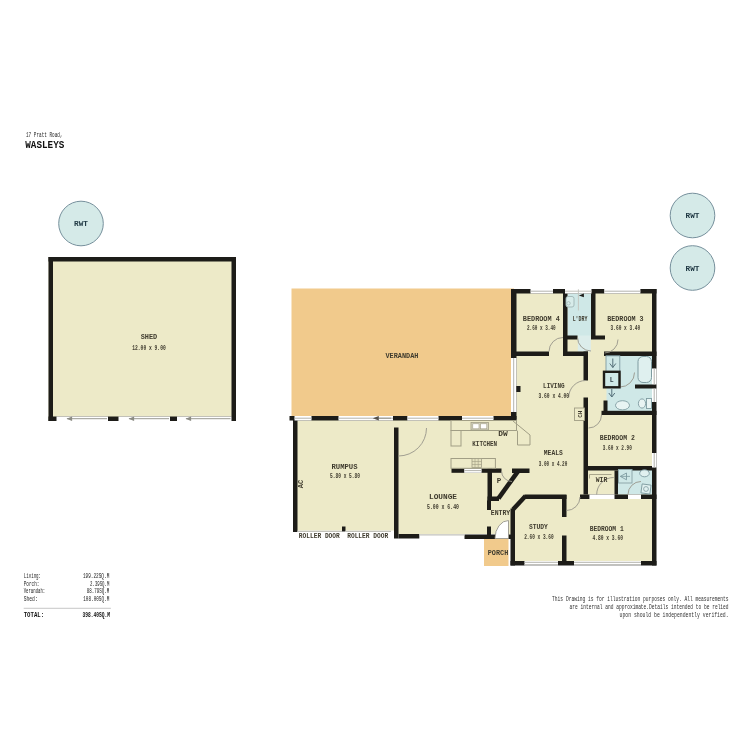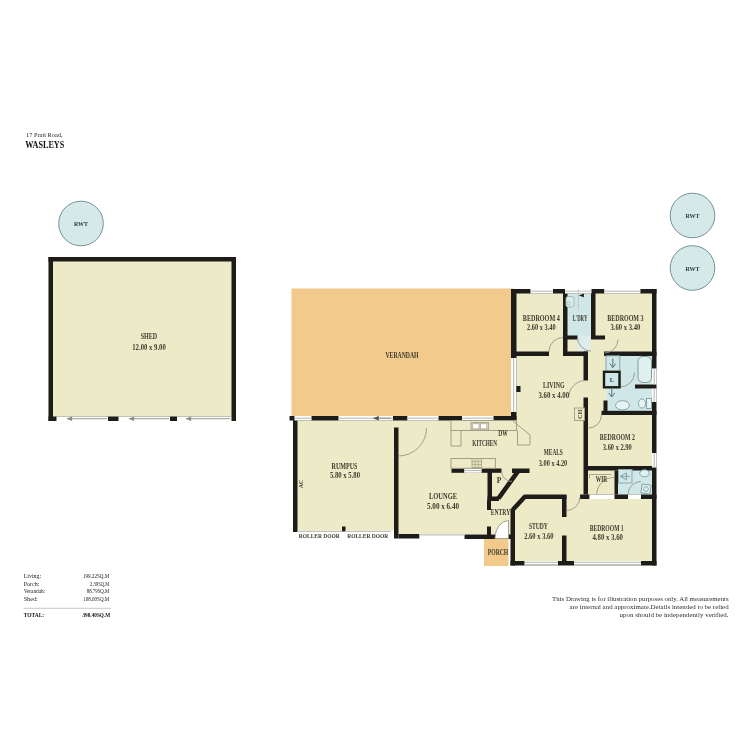--- a/index.html
+++ b/index.html
@@ -1,16 +1,16 @@
 <!DOCTYPE html>
 <html><head>
 <meta charset="utf-8">
 <style>
   html,body{margin:0;padding:0;background:#ffffff;}
-  #page{width:750px;height:750px;position:relative;font-family:Liberation Serif, serif;}
+  #page{width:750px;height:750px;position:relative;font-family:Liberation Mono, monospace;}
   svg{display:block;}
 </style>
 </head>
 <body>
 <div id="page">
 <svg width="750" height="750" viewBox="0 0 750 750" xmlns="http://www.w3.org/2000/svg">
 <rect x="0" y="0" width="750" height="750" fill="#ffffff"></rect>
 
 <text x="26" y="136.5" font-size="6.6" fill="#1c1c1c" textLength="36.5" lengthAdjust="spacingAndGlyphs">17 Pratt Road,</text>
 <text x="25.3" y="147.5" font-size="10.2" font-weight="bold" fill="#111111" textLength="39" lengthAdjust="spacingAndGlyphs">WASLEYS</text>

